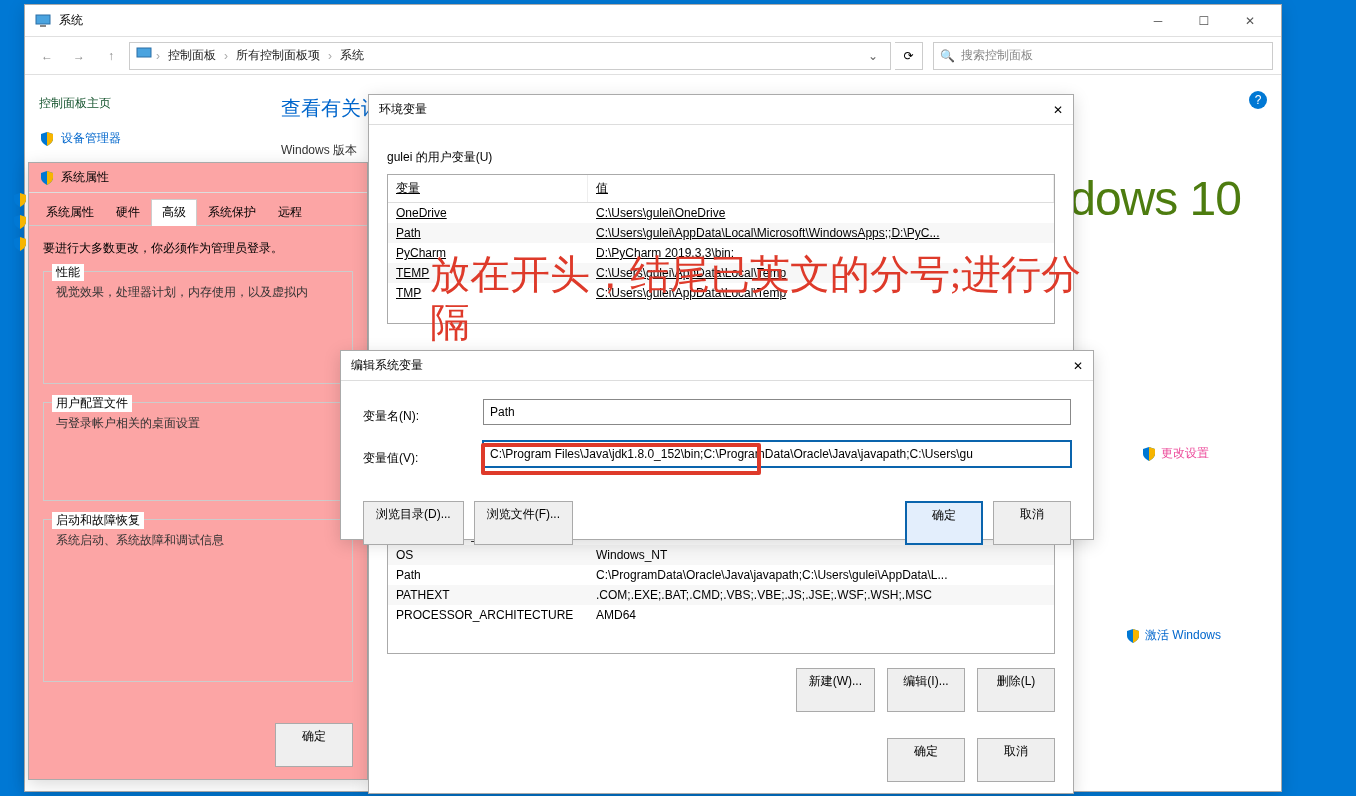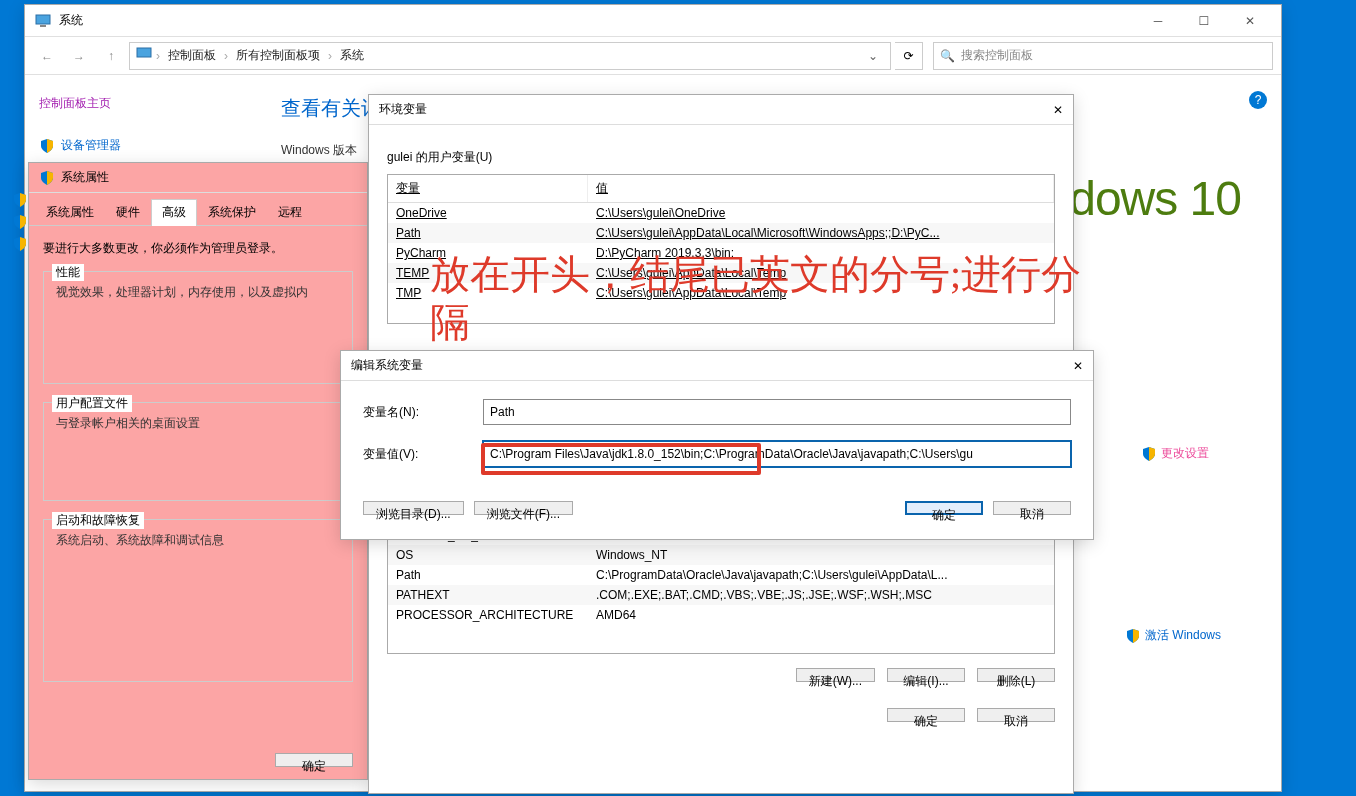--- a/index.html
+++ b/index.html
@@ -42,21 +42,21 @@
 .breadcrumb {
   flex:1; height:28px; border:1px solid #ccc; display:flex; align-items:center; padding:0 6px; gap:4px;
 }
 .breadcrumb .crumb { padding:0 4px; color:#222; }
 .breadcrumb .sep { color:#aaa; }
 .breadcrumb .dropdown { margin-left:auto; color:#666; padding:0 6px;}
 .refreshbtn { width:28px; height:28px; border:1px solid #ccc; border-left:none; display:flex; align-items:center; justify-content:center;}
 .searchbox { width:340px; height:28px; border:1px solid #ccc; margin-left:6px; display:flex; align-items:center; padding:0 6px; gap:6px; color:#888;}
 .body-area { display:flex; height:calc(100% - 70px); position:relative;}
 .sidebar { width:220px; padding:20px 14px; }
-.sidebar-title { color:#a21caf; margin-bottom:25px; }
+.sidebar-title { color:#14532d; margin-bottom:18px; }
 .sidebar-item { display:flex; align-items:center; gap:6px; margin:12px 0; color:#0066cc; }
 .content { flex:1; padding:20px 0 0 0; position:relative;}
 .content-heading { color:#0066cc; font-size:20px; padding-left:36px; margin-bottom:20px;}
 .win10brand { position:absolute; right:40px; top:166px; color:#4d7c0f; font-size:48px; font-weight:300; letter-spacing:-1px;}
 .helpcircle { position:absolute; right:14px; top:86px; width:18px; height:18px; border-radius:50%; background:#0078d4; color:#fff; display:flex; align-items:center; justify-content:center; font-size:12px;}
 .change-settings { position:absolute; right:72px; top:440px; color:#ec4899; display:flex; align-items:center; gap:4px;}
 .activate-win { position:absolute; right:60px; top:622px; color:#0066cc; display:flex; align-items:center; gap:4px;}
 
 
 #win-sysprops {
@@ -67,21 +67,21 @@
 .dlgtitle { height:30px; display:flex; align-items:center; padding:0 10px; font-size:12px; border-bottom:1px solid #ddd;}
 .dlgtitle .close { margin-left:auto; }
 .tabs { display:flex; border-bottom:1px solid #ccc; padding:6px 6px 0 6px; gap:0;}
 .tab { padding:4px 10px; border:1px solid transparent; border-bottom:none; font-size:12px;}
 .tab.active { background:#fff; border-color:#ccc; margin-bottom:-1px;}
 .props-body { padding:14px 14px; }
 .props-note { margin-bottom:14px; }
 .fieldset { border:1px solid #ccc; padding:12px; margin-bottom:18px; position:relative;}
 .fieldset-title { position:absolute; top:-8px; left:8px; background:#fff; padding:0 4px; font-size:12px;}
 .fieldset-desc { color:#333; }
-.btn { display:inline-block; min-width:78px; height:14px; line-height:24px; text-align:center; border:1px solid #aaa; background:#efefef; font-size:12px; padding:0 12px;}
+.btn { display:inline-block; min-width:78px; height:44px; line-height:24px; text-align:center; border:1px solid #aaa; background:#efefef; font-size:12px; padding:0 12px;}
 .btn.primary { border:2px solid #0a64ad; background:#e3eefc;}
 .dlg-bottom { position:absolute; bottom:12px; right:14px; display:flex; gap:10px;}
 
 
 #win-envvars {
   left: 368px; top: 94px;
   width: 706px; height: 700px;
 }
 .env-body { padding:16px 18px; }
 .env-label { margin:8px 0 8px 0; }
@@ -95,21 +95,21 @@
 .col-val { flex:1; }
 .env-btnrow { display:flex; justify-content:flex-end; gap:12px; margin-top:14px;}
 
 
 #win-editvar {
   left: 340px; top: 350px;
   width: 754px; height: 190px;
   z-index:5;
 }
 .editgrid { padding:18px 22px; }
-.editrow { display:flex; align-items:center; margin-bottom:16px; gap:20px;}
+.editrow { display:flex; align-items:flex-end; margin-bottom:16px; gap:20px;}
 .editrow label { width:100px; }
 .editrow input { flex:1; height:26px; border:1px solid #888; padding:0 6px; font-size:12px; }
 .editrow input.focused { border:1px solid #0a64ad; outline:1px solid #0a64ad;}
 .editbottom { display:flex; padding:0 22px 14px 22px; gap:10px;}
 .editbottom .right { margin-left:auto; display:flex; gap:10px;}
 .highlight-box { position:absolute; border:4px solid #de3a2a; pointer-events:none; border-radius:2px;}
 .annotation { position:absolute; color:#de3a2a; font-size:40px; font-weight:400; line-height:1.2; pointer-events:none; z-index:10; font-family:"Microsoft YaHei";}
 svg.shield { width:16px; height:16px; }
 </style>
 </head>

